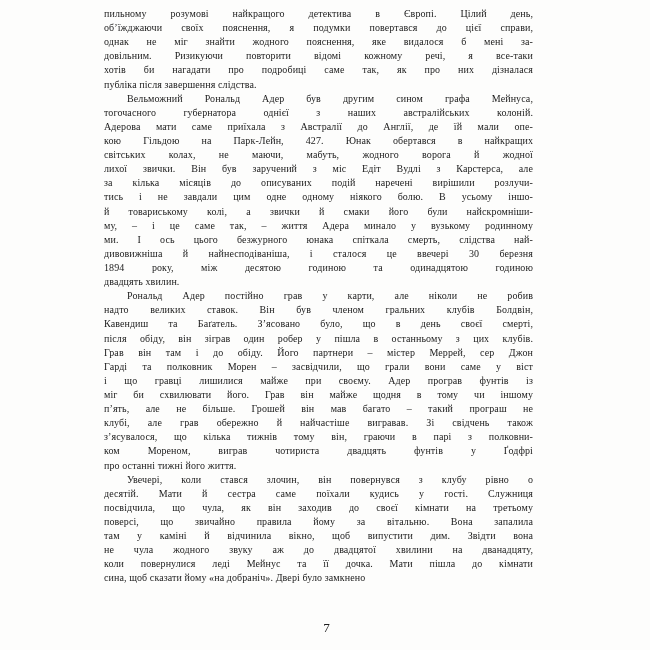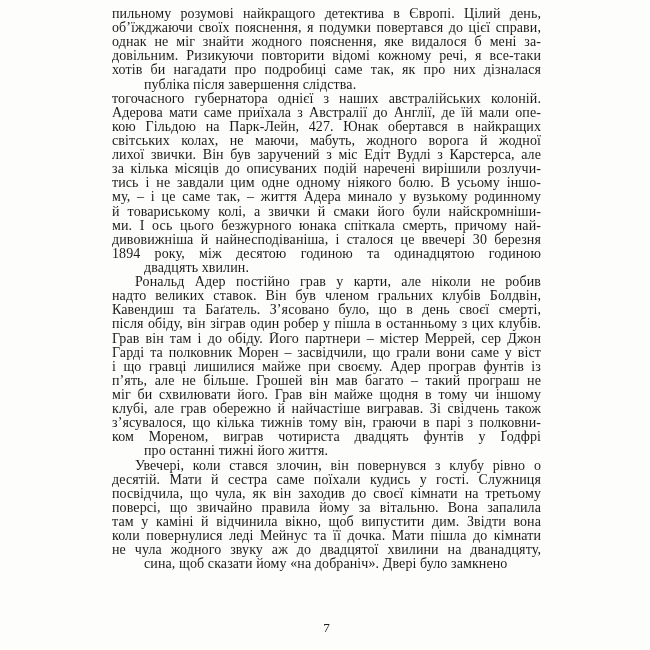--- a/index.html
+++ b/index.html
@@ -13,39 +13,38 @@
     overflow: hidden;
   }
   .page {
     position: relative;
     width: 650px;
     height: 650px;
     background: #fdfdfc;
   }
   .text-block {
     position: absolute;
-    left: 112px;
+    left: 104px;
     top: 7px;
     width: 429px;
-    font-size: 14px;
+    font-size: 10px;
     line-height: 14.12px;
     letter-spacing: 0.1px;
   }
   .paragraph { margin: 0; padding: 0; }
   .line {
     text-align: justify;
     text-align-last: justify;
     -moz-text-align-last: justify;
     height: 14.12px;
     overflow: hidden;
     white-space: normal;
   }
   .line.last {
     text-align-last: left;
-    margin-left: 32px;
     -moz-text-align-last: left;
   }
   .line.indent {
     text-indent: 23px;
   }
   .page-number {
     position: absolute;
     left: 112px;
     width: 429px;
     top: 620px;
@@ -60,54 +59,55 @@
   <div class="text-block">
       <div class="paragraph">
         <div class="line">пильному розумові найкращого детектива в Європі. Цілий день,</div>
         <div class="line">об’їжджаючи своїх пояснення, я подумки повертався до цієї справи,</div>
         <div class="line">однак не міг знайти жодного пояснення, яке видалося б мені за-</div>
         <div class="line">довільним. Ризикуючи повторити відомі кожному речі, я все-таки</div>
         <div class="line">хотів би нагадати про подробиці саме так, як про них дізналася</div>
         <div class="line last">публіка після завершення слідства.</div>
       </div>
       <div class="paragraph">
+        <div class="line indent">Вельможний Рональд Адер був другим сином графа Мейнуса,</div>
         <div class="line">тогочасного губернатора однієї з наших австралійських колоній.</div>
         <div class="line">Адерова мати саме приїхала з Австралії до Англії, де їй мали опе-</div>
         <div class="line">кою Гільдою на Парк-Лейн, 427. Юнак обертався в найкращих</div>
         <div class="line">світських колах, не маючи, мабуть, жодного ворога й жодної</div>
         <div class="line">лихої звички. Він був заручений з міс Едіт Вудлі з Карстерса, але</div>
         <div class="line">за кілька місяців до описуваних подій наречені вирішили розлучи-</div>
         <div class="line">тись і не завдали цим одне одному ніякого болю. В усьому іншо-</div>
+        <div class="line">й товариському колі, а звички й смаки його були найскромніши-</div>
         <div class="line">му, – і це саме так, – життя Адера минало у вузькому родинному</div>
-        <div class="line">й товариському колі, а звички й смаки його були найскромніши-</div>
-        <div class="line">ми. І ось цього безжурного юнака спіткала смерть, причому най-</div>
+        <div class="line">ми. І ось цього безжурного юнака спіткала смерть, слідства най-</div>
         <div class="line">дивовижніша й найнесподіваніша, і сталося це ввечері 30 березня</div>
         <div class="line">1894 року, між десятою годиною та одинадцятою годиною</div>
         <div class="line last">двадцять хвилин.</div>
       </div>
       <div class="paragraph">
         <div class="line indent">Рональд Адер постійно грав у карти, але ніколи не робив</div>
         <div class="line">надто великих ставок. Він був членом гральних клубів Болдвін,</div>
         <div class="line">Кавендиш та Баґатель. З’ясовано було, що в день своєї смерті,</div>
         <div class="line">після обіду, він зіграв один робер у пішла в останньому з цих клубів.</div>
         <div class="line">Грав він там і до обіду. Його партнери – містер Меррей, сер Джон</div>
         <div class="line">Гарді та полковник Морен – засвідчили, що грали вони саме у віст</div>
         <div class="line">і що гравці лишилися майже при своєму. Адер програв фунтів із</div>
+        <div class="line">міг би схвилювати його. Грав він майже щодня в тому чи іншому</div>
         <div class="line">п’ять, але не більше. Грошей він мав багато – такий програш не</div>
-        <div class="line">міг би схвилювати його. Грав він майже щодня в тому чи іншому</div>
         <div class="line">клубі, але грав обережно й найчастіше вигравав. Зі свідчень також</div>
         <div class="line">з’ясувалося, що кілька тижнів тому він, граючи в парі з полковни-</div>
         <div class="line">ком Мореном, виграв чотириста двадцять фунтів у Ґодфрі</div>
         <div class="line last">про останні тижні його життя.</div>
       </div>
       <div class="paragraph">
         <div class="line indent">Увечері, коли стався злочин, він повернувся з клубу рівно о</div>
         <div class="line">десятій. Мати й сестра саме поїхали кудись у гості. Служниця</div>
         <div class="line">посвідчила, що чула, як він заходив до своєї кімнати на третьому</div>
         <div class="line">поверсі, що звичайно правила йому за вітальню. Вона запалила</div>
         <div class="line">там у каміні й відчинила вікно, щоб випустити дим. Звідти вона</div>
+        <div class="line">не чула жодного звуку аж до двадцятої хвилини на дванадцяту,</div>
         <div class="line">коли повернулися леді Мейнус та її дочка. Мати пішла до кімнати</div>
-        <div class="line">не чула жодного звуку аж до двадцятої хвилини на дванадцяту,</div>
         <div class="line last">сина, щоб сказати йому «на добраніч». Двері було замкнено</div>
       </div>
     </div>
   <div class="page-number">7</div>
 </div>
 
 </body></html>

